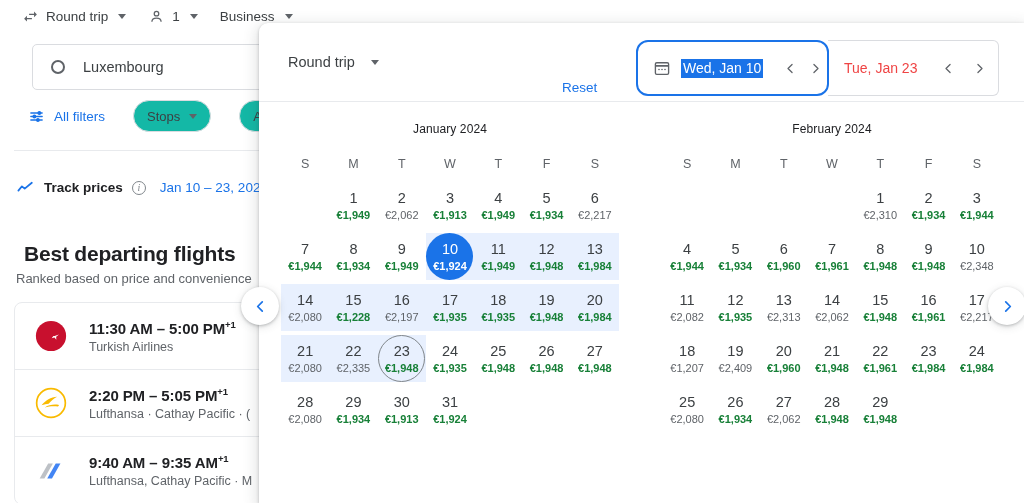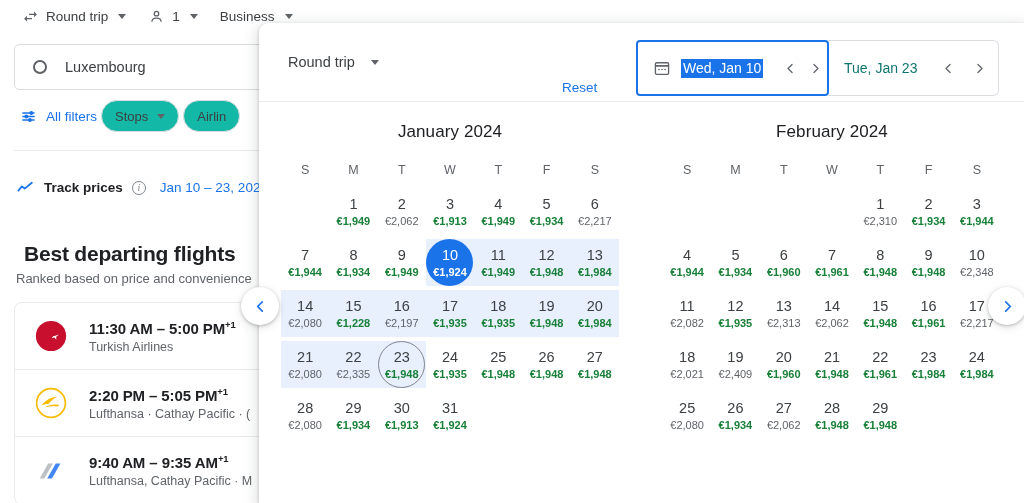--- a/index.html
+++ b/index.html
@@ -18,27 +18,27 @@
 
   .topbar { position:absolute; left:0; top:0; width:1024px; height:32px;
             display:flex; align-items:center; padding-left:22px; gap:0; }
   .tb-item { display:flex; align-items:center; gap:7px; margin-right:22px;
              font-size:13.5px; color:#3c4043; white-space:nowrap; }
   .tb-item .lbl { font-size:13.5px; color:#3c4043; }
   .caret { width:0;height:0;border-left:4.5px solid transparent;border-right:4.5px solid transparent;
            border-top:5px solid #5f6368; margin-left:3px; }
   .ic { display:inline-flex; align-items:center; justify-content:center; }
 
-  .origin-box { position:absolute; left:14px; top:44px; width:420px; height:46px;
+  .origin-box { position:absolute; left:32px; top:44px; width:420px; height:46px;
                 border:1px solid #dadce0; border-radius:5px; background:#fff;
                 display:flex; align-items:center; padding-left:18px; gap:18px; }
   .origin-dot { width:14px;height:14px;border:2.2px solid #5f6368;border-radius:50%; }
   .origin-text { font-size:14.5px; color:#3c4043; }
 
-  .chips { position:absolute; left:14px; top:100px; height:32px; display:flex; align-items:center; gap:4px; }
+  .chips { position:absolute; left:22px; top:100px; height:32px; display:flex; align-items:center; gap:28px; }
   .chip { height:32px; border:1px solid #dadce0; border-radius:16px; display:flex; align-items:center;
           gap:6px; padding:0 13px; font-size:13px; color:#3c4043; background:#14b8a6; white-space:nowrap; }
   .allfilters { display:flex; align-items:center; gap:9px; color:#1a73e8; font-size:13.5px;
                 font-weight:500; padding-left:6px; }
 
   .divider { position:absolute; left:14px; top:150px; width:420px; height:1px; background:#e8eaed; }
 
   .track { position:absolute; left:16px; top:178px; display:flex; align-items:center; gap:9px;
            font-size:13.5px; white-space:nowrap; }
   .track .tlabel { color:#202124; font-weight:700; }
@@ -69,31 +69,31 @@
          box-shadow: 0 1px 3px rgba(60,64,67,.3), 0 4px 14px 3px rgba(60,64,67,.15);
          overflow:hidden; }
   .cal-head { position:relative; height:79px; border-bottom:1px solid #e8eaed;
               display:flex; align-items:center; padding-left:29px; }
   .cal-trip { display:flex; align-items:center; gap:13px; font-size:14.5px; color:#3c4043; }
   .reset { position:absolute; left:303px; top:57px; font-size:13.5px; color:#1a73e8; font-weight:500; }
 
   .datefields { position:absolute; left:377px; top:17px; display:flex; align-items:stretch; }
   .df { height:56px; display:flex; align-items:center; border:1px solid #dadce0;
         background:#fff; padding:0 8px 0 14px; gap:10px; }
-  .df.dep { border:2px solid #1a73e8; border-radius:4px; padding-left:15px; width:193px; z-index:2; }
+  .df.dep { border:2px solid #1a73e8; border-radius:12px; padding-left:15px; width:193px; z-index:2; }
   .df.ret { border-radius:0 6px 6px 0; border-left:none; margin-left:-1px; width:171px;
             padding-left:16px; }
-  .dtext { font-size:14px; color:#0f766e; white-space:nowrap; }
+  .dtext { font-size:14px; color:#ef4444; white-space:nowrap; }
   .dtext.sel { background:#1a73e8; color:#fff; padding:1.5px 2px; }
   .navsq { width:25px;height:25px; display:flex; align-items:center; justify-content:center; }
   .spacer { flex:1; }
 
   .months { display:flex; padding:17px 0 0 0; }
   .month { width:382px; }
-  .mtitle { text-align:center; font-size:17px; color:#202124; font-weight:400;
+  .mtitle { text-align:center; font-size:12px; color:#202124; font-weight:400;
             padding-top:3px; padding-bottom:21px; letter-spacing:0.1px;}
   .dows { display:grid; grid-template-columns:repeat(7,1fr); padding:0 22px; }
   .dow { text-align:center; font-size:12.5px; color:#5f6368; padding-bottom:9px; }
   .weeks { padding:0 22px; }
   .week { display:grid; grid-template-columns:repeat(7,1fr); height:51px; }
   .cell { position:relative; display:flex; flex-direction:column; align-items:center;
           justify-content:center; }
   .cell.inrange::before { content:""; position:absolute; left:-1px; right:-1px; top:2px; bottom:2px;
                           background:#e8f0fe; }
   .cell.rs::before { left:0; border-radius:0; }
@@ -621,21 +621,21 @@
                 <div class="inner">
                   <div class="dnum">17</div>
                   <div class="dprice hi">€2,217</div>
                 </div>
               </div>
             </div>
             <div class="week">
               <div class="cell">
                 <div class="inner">
                   <div class="dnum">18</div>
-                  <div class="dprice hi">€2,021</div>
+                  <div class="dprice hi">€1,207</div>
                 </div>
               </div>
               <div class="cell">
                 <div class="inner">
                   <div class="dnum">19</div>
                   <div class="dprice hi">€2,409</div>
                 </div>
               </div>
               <div class="cell">
                 <div class="inner">

